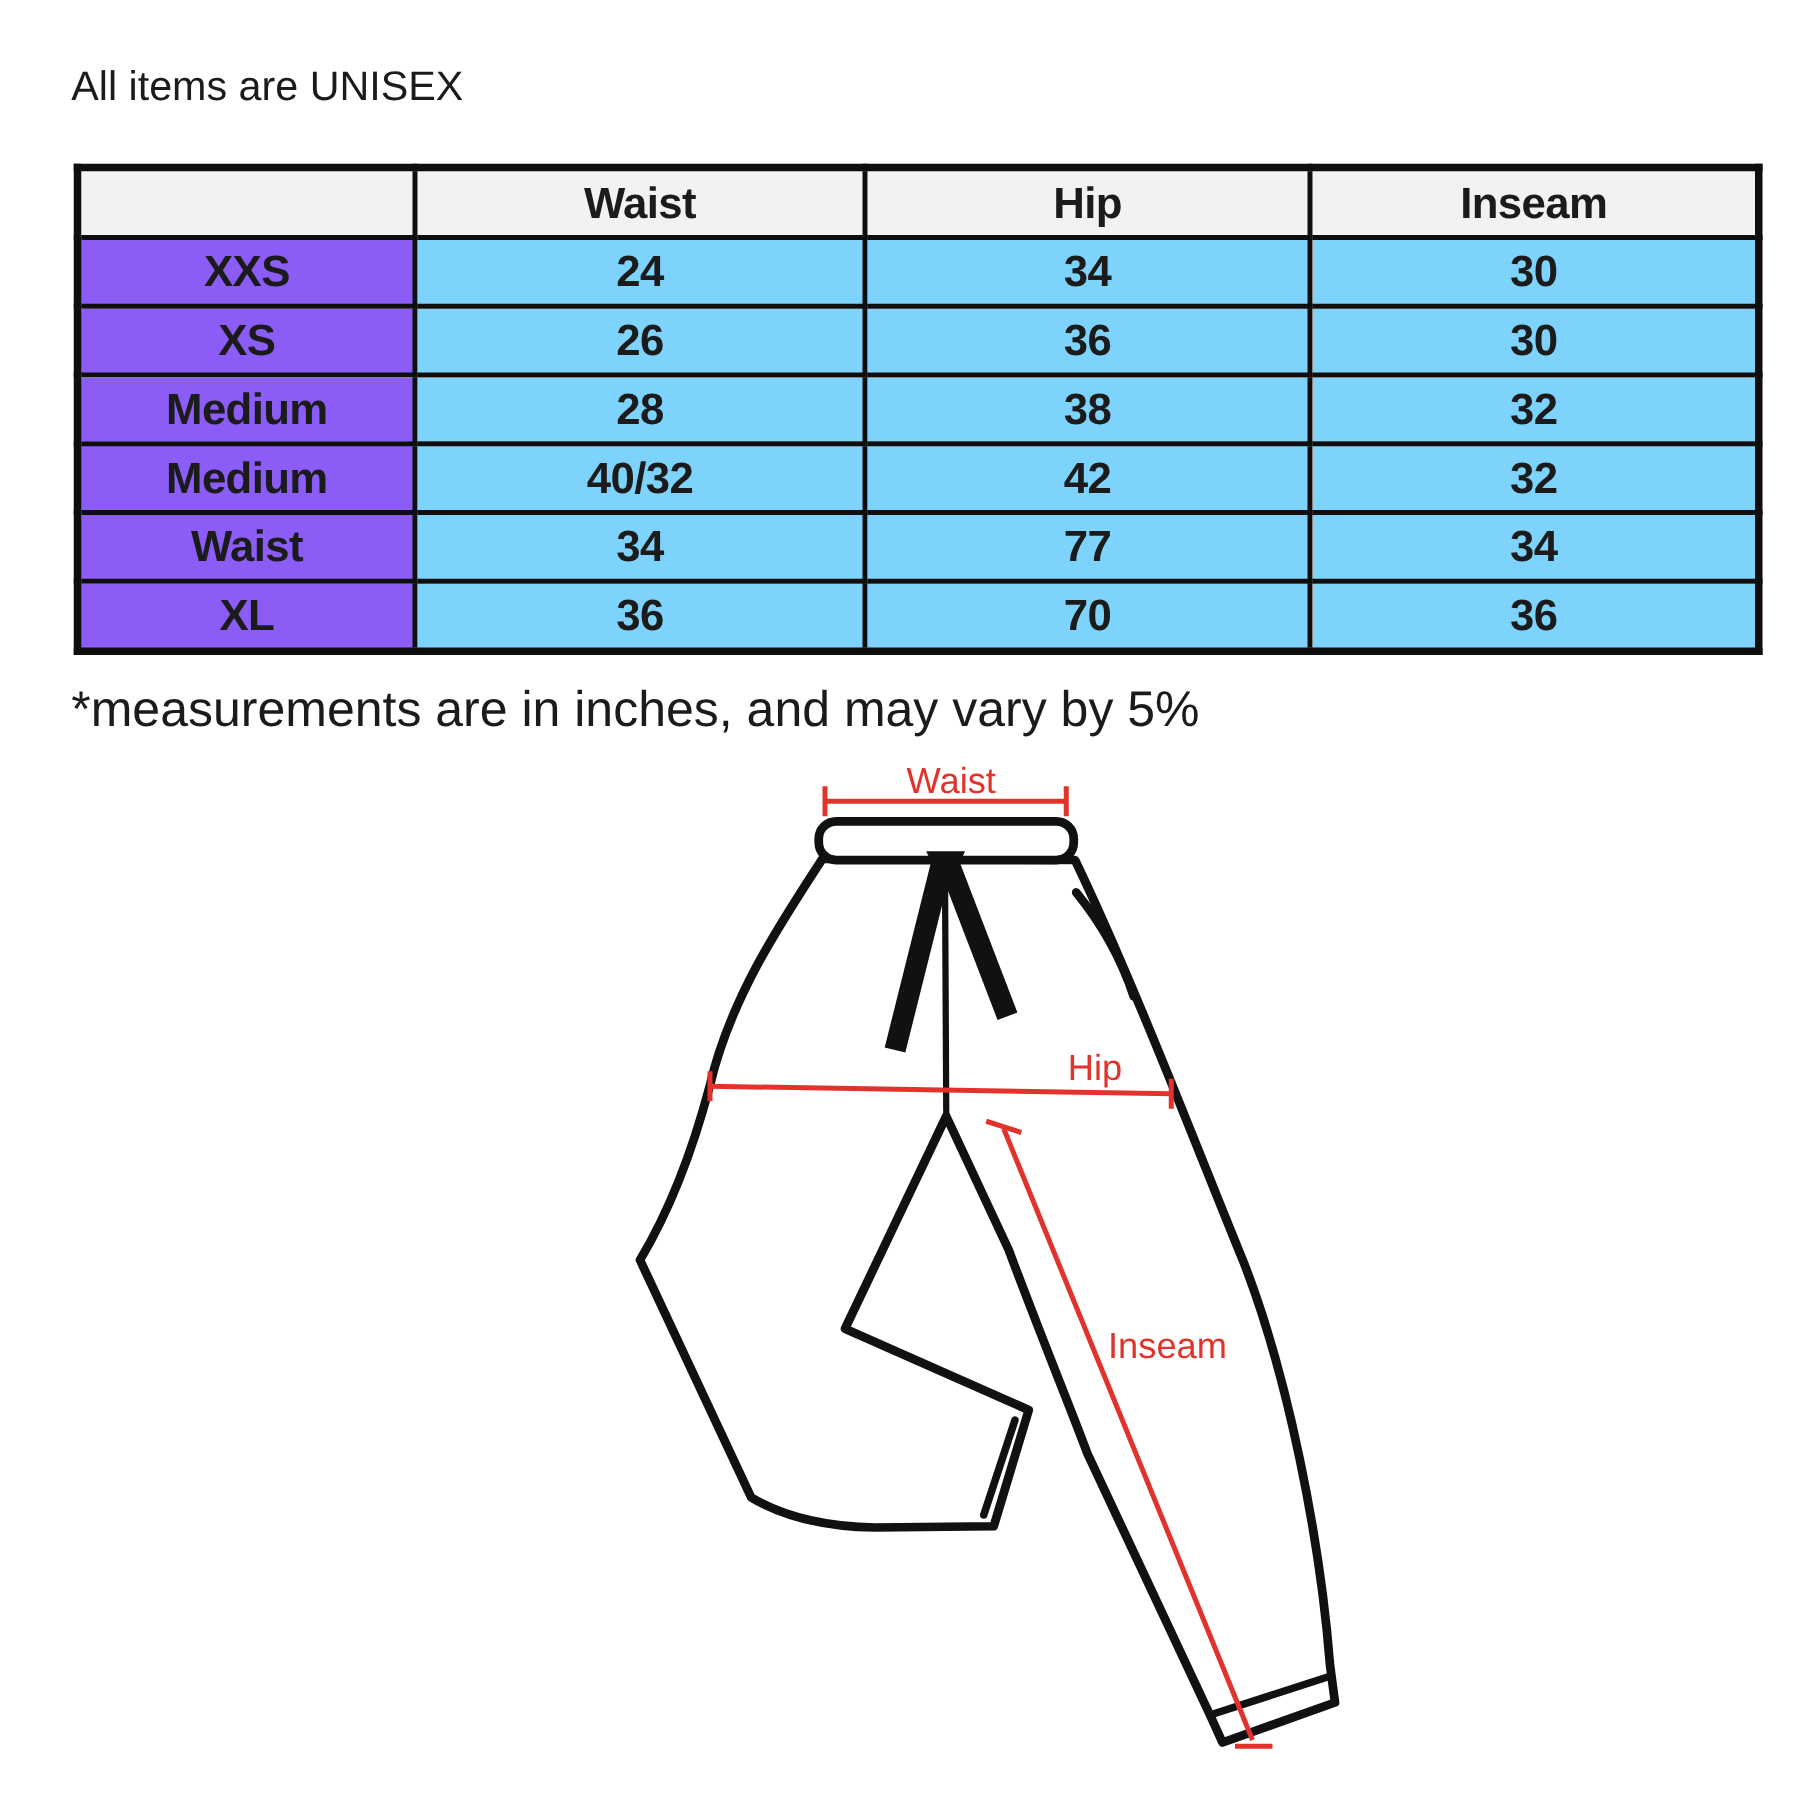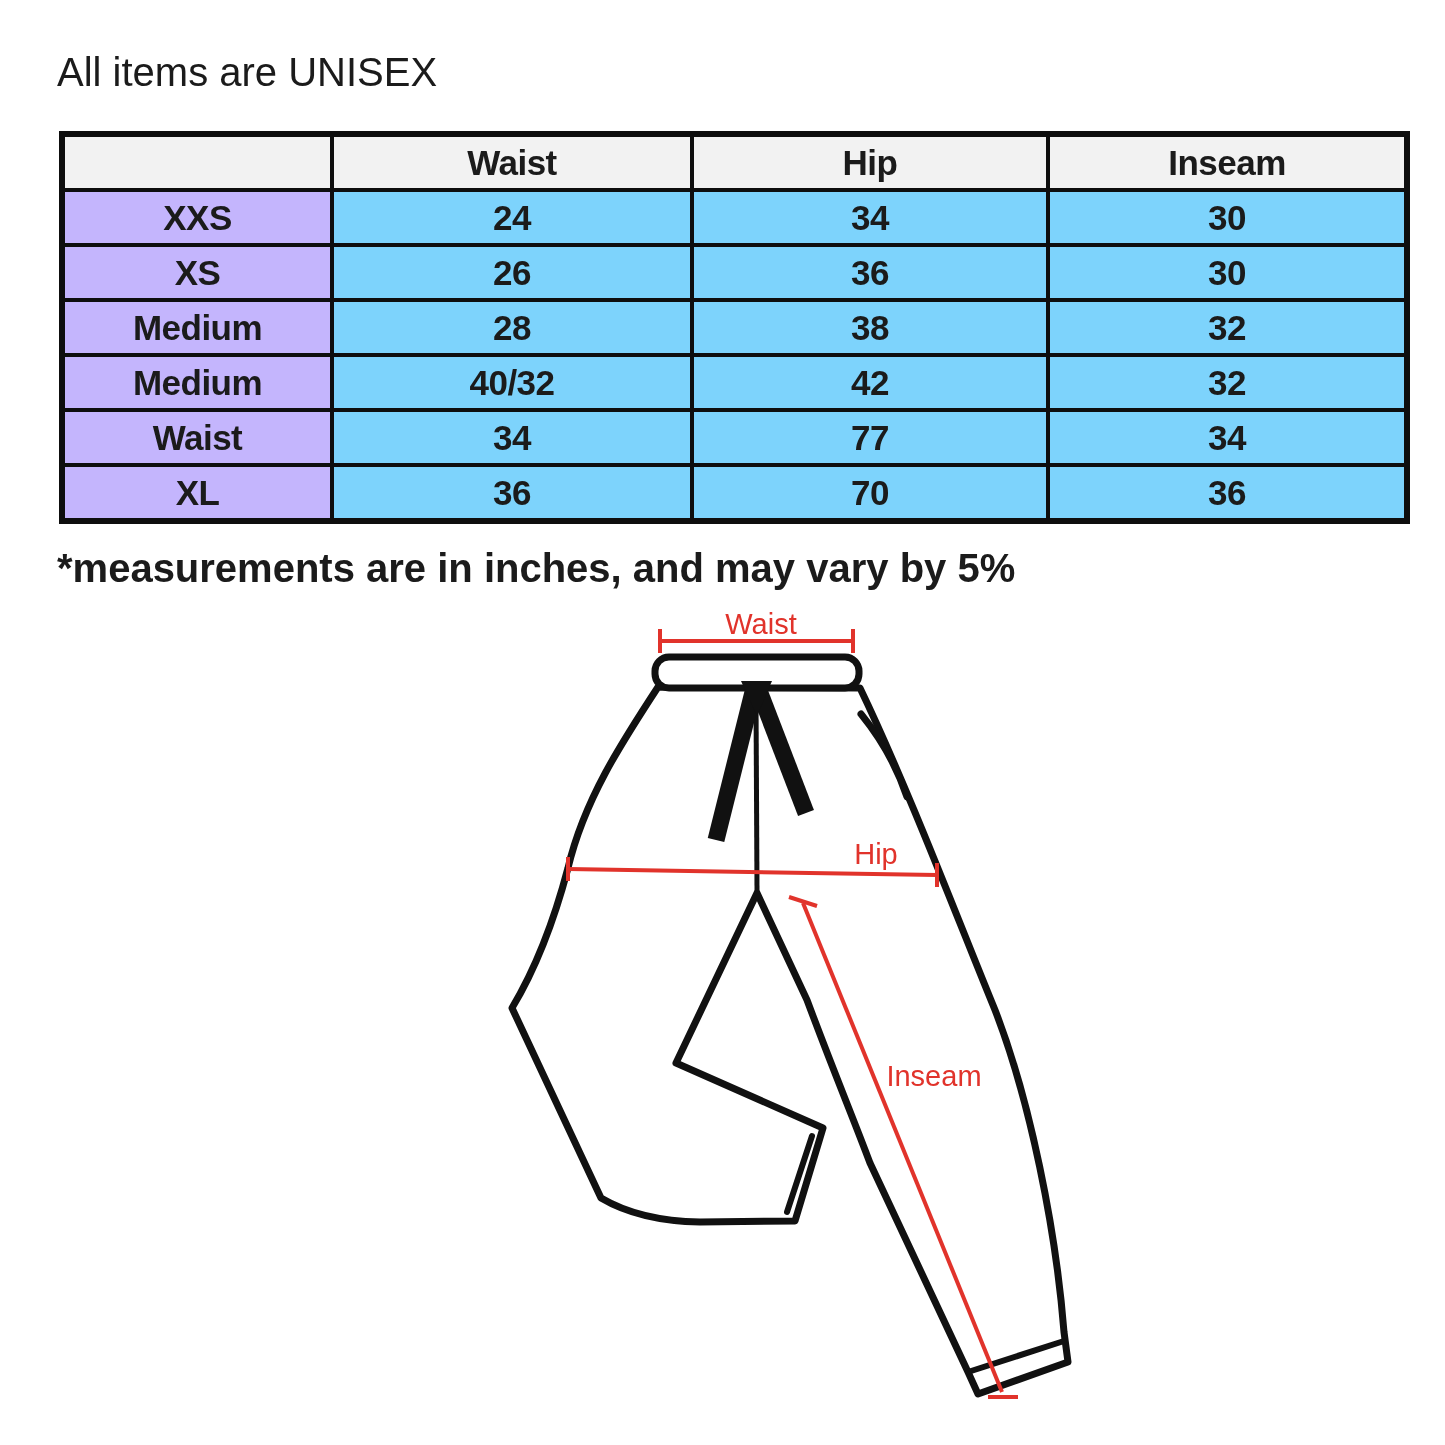--- a/index.html
+++ b/index.html
@@ -7,21 +7,21 @@
     width:1445px; height:1445px;
     background:#ffffff;
     font-family:"Liberation Sans", sans-serif;
     color:#1b1b1b;
     overflow:hidden;
     position:relative;
   }
   .title{
     position:absolute;
     left:57px; top:50px;
-    font-size:40px;
+    font-size:33px;
     font-weight:400;
     letter-spacing:0px;
     color:#1b1b1b;
     white-space:nowrap;
   }
   table.size-table{
     position:absolute;
     left:59px; top:131px;
     width:1345px;
     border-collapse:collapse;
@@ -36,32 +36,32 @@
     font-size:35px;
     letter-spacing:-0.5px;
     padding:0;
     overflow:hidden;
   }
   td.hdr{
     background:#f2f2f2;
     font-weight:700;
   }
   td.sizecol{
-    background:#c4b5fd;
+    background:#8b5cf6;
     font-weight:700;
   }
   td.val{
     background:#7dd3fc;
     font-weight:600;
   }
   .footnote{
     position:absolute;
     left:57px; top:546px;
     font-size:40px;
-    font-weight:700;
+    font-weight:400;
     color:#1b1b1b;
     white-space:nowrap;
   }
   svg.pants{
     position:absolute;
     left:0; top:0;
     width:1445px; height:1445px;
   }
   svg.pants text{
     font-family:"Liberation Sans", sans-serif;

